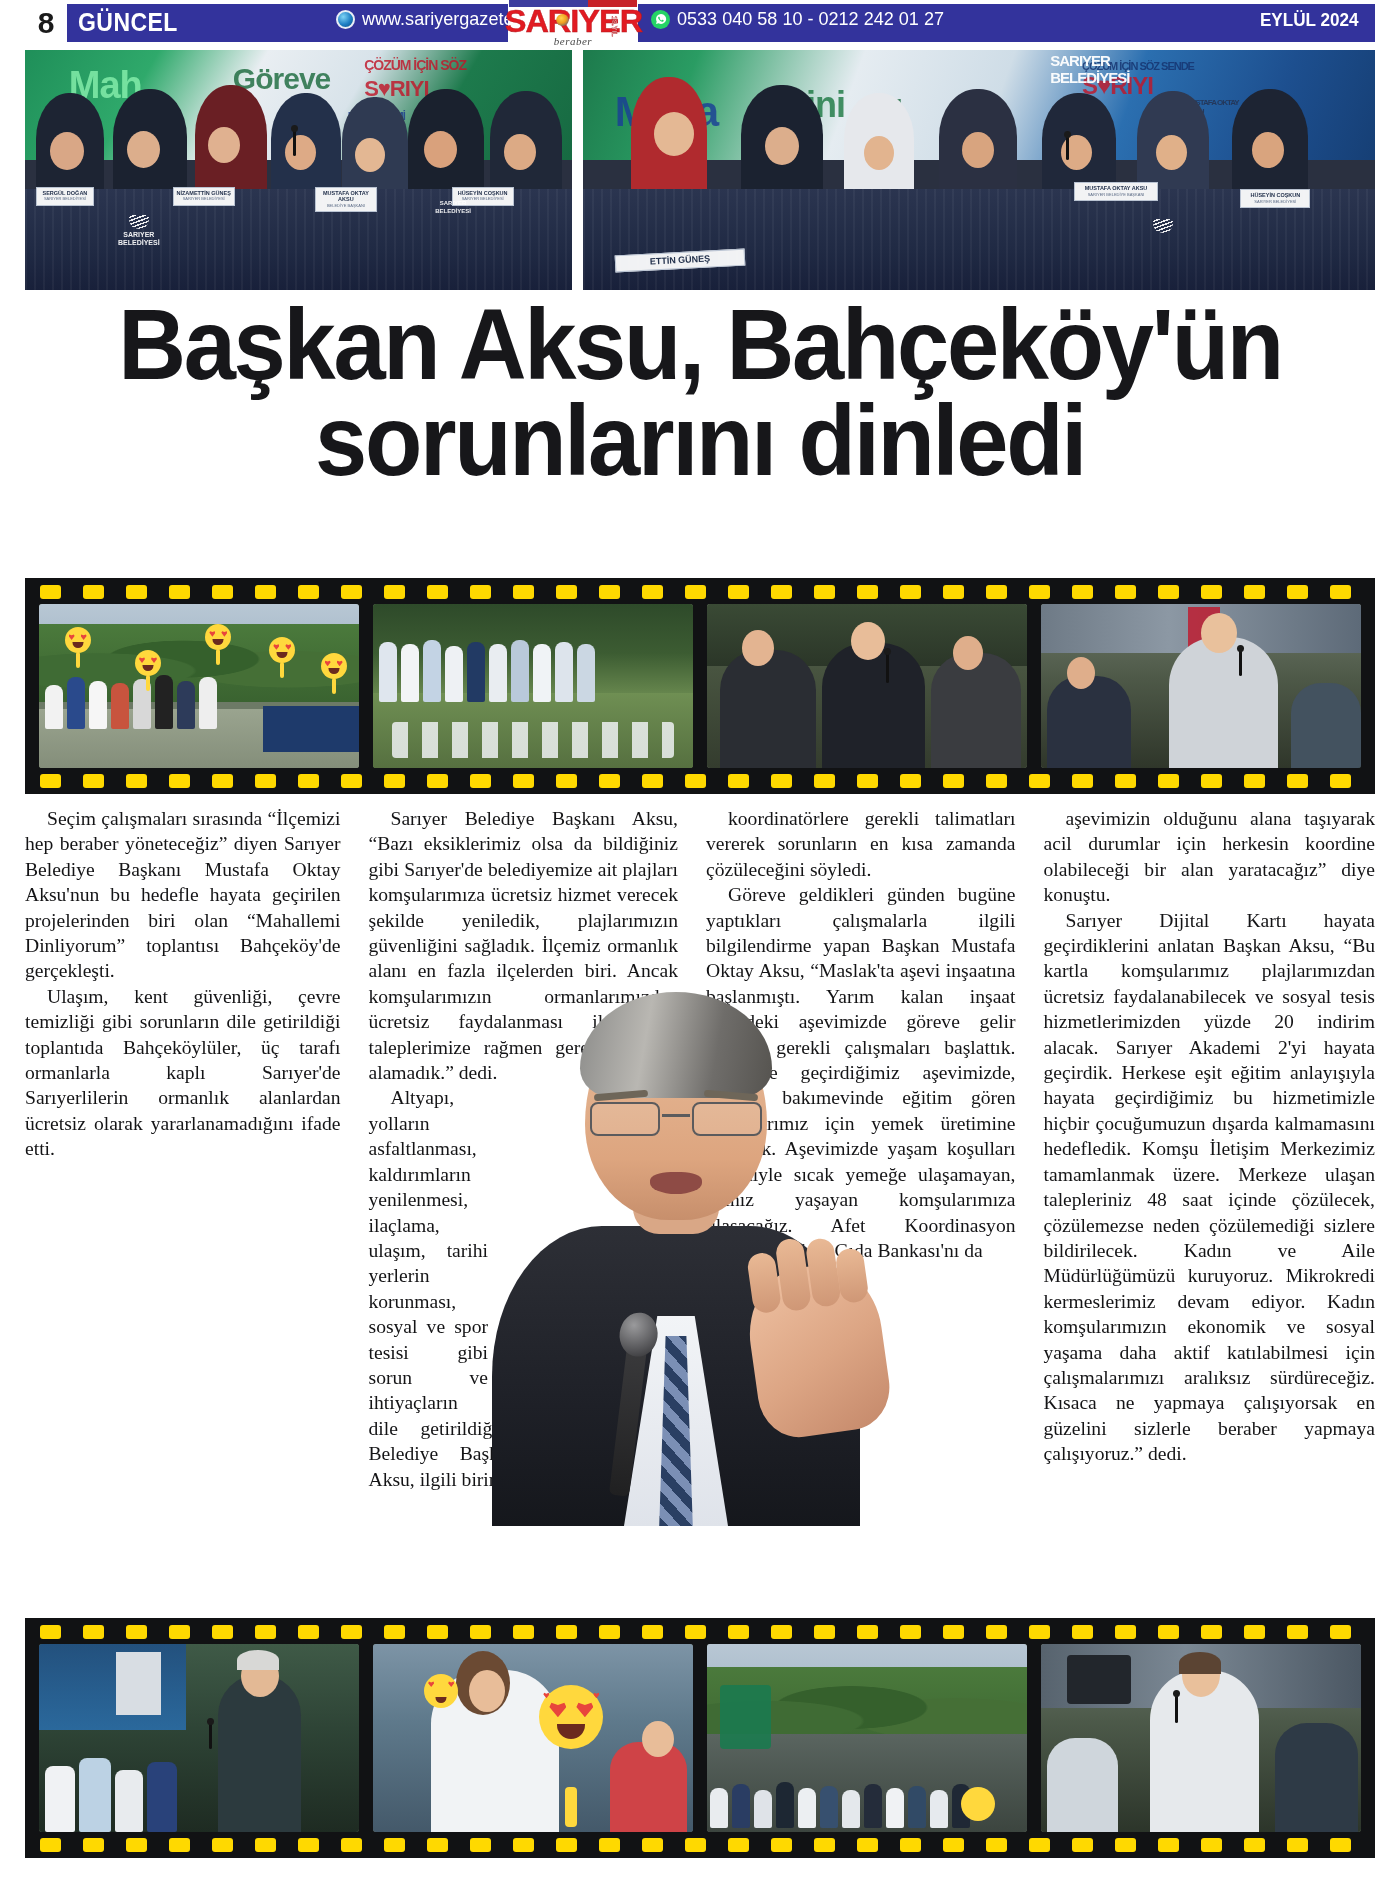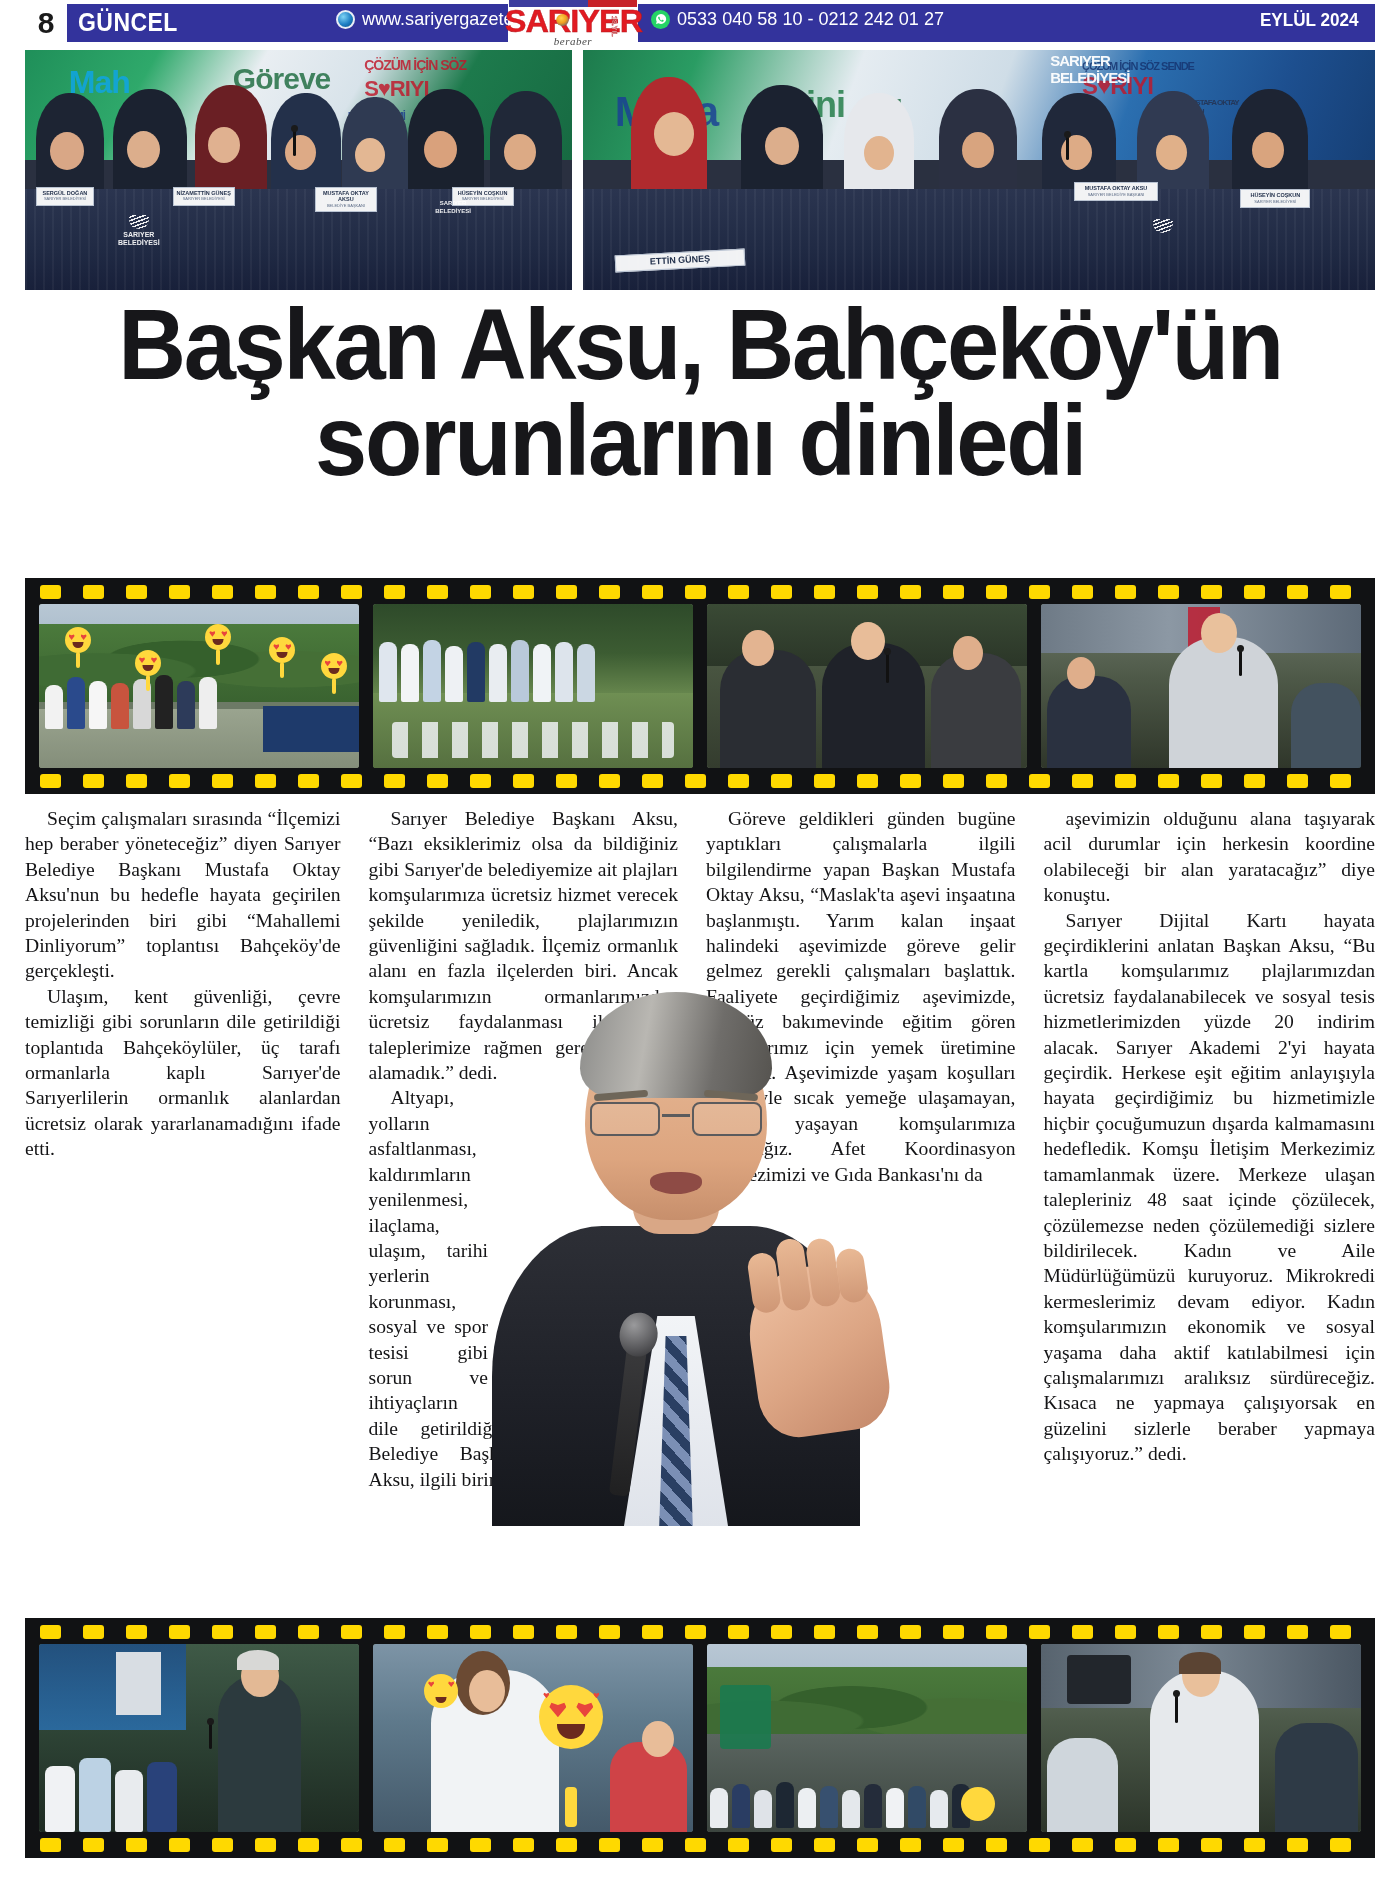--- a/index.html
+++ b/index.html
@@ -445,21 +445,21 @@
     <span class="phone-txt">0533 040 58 10  -  0212 242 01 27</span>
   </div>
 
   <div class="issue-date">EYLÜL 2024</div>
 
   <div class="top-photos">
 
     <div class="tp tp-left">
       <div class="scene">
         <div class="bg-banner"></div>
-        <div class="banner-word" style="left:8%;top:6%;font-size:32px;color:#0ea5e9;">Mah</div>
+        <div class="banner-word" style="left:8%;top:6%;font-size:38px;color:#86efac;">Mah</div>
         <div class="banner-word" style="left:38%;top:5%;font-size:30px;color:#1d6b3f;">Göreve</div>
         <div class="banner-word" style="left:62%;top:3%;font-size:14px;color:#c0172a;">ÇÖZÜM İÇİN SÖZ</div>
         <div class="banner-word" style="left:62%;top:11%;font-size:22px;color:#c0172a;">S♥RIYI</div>
         <div class="banner-word" style="left:59%;top:25%;font-size:11px;color:#1b3a8c;">MAHALLEMİ<br>OKTAY...</div>
 
         <div class="person" style="left:2%;width:68px;height:96px;background:#1d2433;"></div>
         <div class="head" style="left:4.5%;bottom:50%;width:34px;height:38px;background:#d9a786;"></div>
         <div class="person" style="left:16%;width:74px;height:100px;background:#1b2230;"></div>
         <div class="head" style="left:18.6%;bottom:51%;width:33px;height:37px;background:#dcae8c;"></div>
         <div class="person" style="left:31%;width:72px;height:104px;background:#6a1f24;"></div>
@@ -685,32 +685,33 @@
         <i></i>
         <i></i>
         <i></i>
         <i></i>
     </div>
   </div>
 
   <div class="cols">
 
     <div class="col c1">
-      <p>Seçim çalışmaları sırasında “İlçemizi hep beraber yöneteceğiz” diyen Sarıyer Belediye Başkanı Mustafa Oktay Aksu'nun bu hedefle hayata geçirilen projelerinden biri gibi “Mahallemi Dinliyorum” toplantısı Bahçeköy'de gerçekleşti.</p>
+      <p>Seçim çalışmaları sırasında “İlçemizi hep beraber yöneteceğiz” diyen Sarıyer Belediye Başkanı Mustafa Oktay Aksu'nun bu hedefle hayata geçirilen projelerinden biri olan “Mahallemi Dinliyorum” toplantısı Bahçeköy'de gerçekleşti.</p>
       <p>Ulaşım, kent güvenliği, çevre temizliği gibi sorunların dile getirildiği toplantıda Bahçeköylüler, üç tarafı ormanlarla kaplı Sarıyer'de Sarıyerlilerin ormanlık alanlardan ücretsiz olarak yararlanamadığını ifade etti.</p>
     </div>
 
     <div class="col c2">
       <div style="float:right;width:0;height:300px;"></div>
       <p>Sarıyer Belediye Başkanı Aksu, “Bazı eksiklerimiz olsa da bildiğiniz gibi Sarıyer'de belediyemize ait plajları komşularımıza ücretsiz hizmet verecek şekilde yeniledik, plajlarımızın güvenliğini sağladık. İlçemiz ormanlık alanı en fazla ilçelerden biri. Ancak komşularımızın ormanlarımızdan ücretsiz faydalanması ile ilgili taleplerimize rağmen gerekli izinleri alamadık.” dedi.</p>
       <div style="float:right;width:190px;height:330px;shape-outside:polygon(0 0,100% 0,100% 100%,0 100%);"></div>
       <p>Altyapı, yolların asfaltlanması, kaldırımların yenilenmesi, ilaçlama, ulaşım, tarihi yerlerin korunması, sosyal ve spor tesisi gibi sorun ve ihtiyaçların dile getirildiği toplantıda Sarıyer Belediye Başkanı Mustafa Oktay Aksu, ilgili birim müdürlerine ve</p>
     </div>
 
     <div class="col c3">
+      <p>koordinatörlere gerekli talimatları vererek sorunların en kısa zamanda çözüleceğini söyledi.</p>
       <div style="float:left;width:96px;height:0px;"></div>
       <p>Göreve geldikleri günden bugüne yaptıkları çalışmalarla ilgili bilgilendirme yapan Başkan Mustafa Oktay Aksu, “Maslak'ta aşevi inşaatına başlanmıştı. Yarım kalan inşaat halindeki aşevimizde göreve gelir gelmez gerekli çalışmaları başlattık. Faaliyete geçirdiğimiz aşevimizde, gündüz bakımevinde eğitim gören çocuklarımız için yemek üretimine başladık. Aşevimizde yaşam koşulları nedeniyle sıcak yemeğe ulaşamayan, yalnız yaşayan komşularımıza ulaşacağız. Afet Koordinasyon Merkezimizi ve Gıda Bankası'nı da</p>
     </div>
 
     <div class="col c4">
       <p>aşevimizin olduğunu alana taşıyarak acil durumlar için herkesin koordine olabileceği bir alan yaratacağız” diye konuştu.</p>
       <p>Sarıyer Dijital Kartı hayata geçirdiklerini anlatan Başkan Aksu, “Bu kartla komşularımız plajlarımızdan ücretsiz faydalanabilecek ve sosyal tesis hizmetlerimizden yüzde 20 indirim alacak. Sarıyer Akademi 2'yi hayata geçirdik. Herkese eşit eğitim anlayışıyla hayata geçirdiğimiz bu hizmetimizle hiçbir çocuğumuzun dışarda kalmamasını hedefledik. Komşu İletişim Merkezimiz tamamlanmak üzere. Merkeze ulaşan talepleriniz 48 saat içinde çözülecek, çözülemezse neden çözülemediği sizlere bildirilecek. Kadın ve Aile Müdürlüğümüzü kuruyoruz. Mikrokredi kermeslerimiz devam ediyor. Kadın komşularımızın ekonomik ve sosyal yaşama daha aktif katılabilmesi için çalışmalarımızı aralıksız sürdüreceğiz. Kısaca ne yapmaya çalışıyorsak en güzelini sizlerle beraber yapmaya çalışıyoruz.” dedi.</p>
     </div>
   </div>
 

